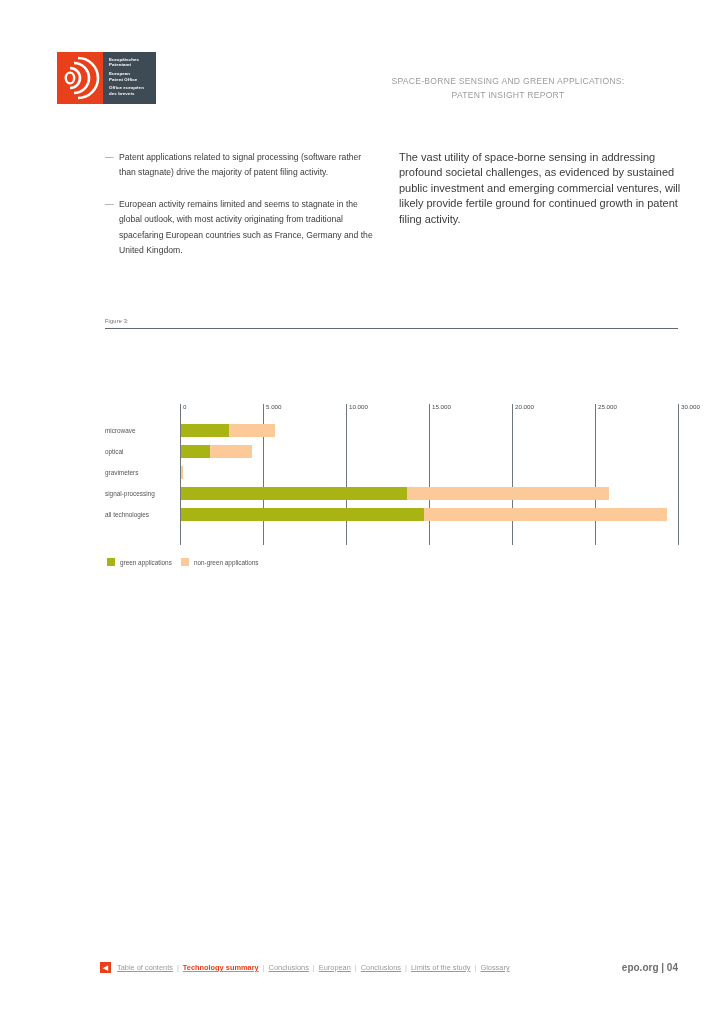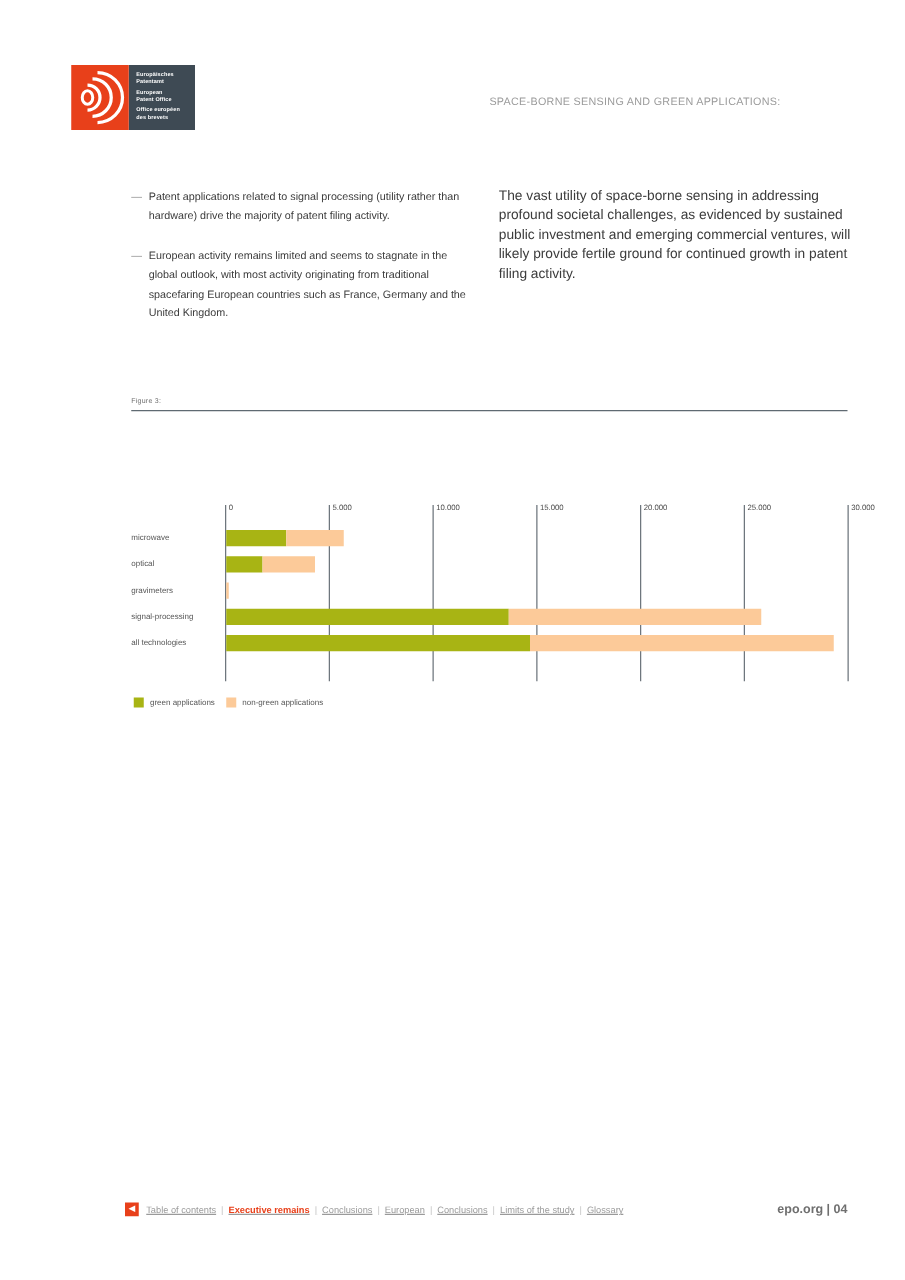--- a/index.html
+++ b/index.html
@@ -247,26 +247,27 @@
     <div class="logo-line">European</div>
     <div class="logo-line">Patent Office</div>
     <div class="logo-gap"></div>
     <div class="logo-line">Office européen</div>
     <div class="logo-line">des brevets</div>
   </div>
 </div>
 
 <div class="doc-header">
   <div>SPACE-BORNE SENSING AND GREEN APPLICATIONS:</div>
+  <div>PATENT INSIGHT REPORT</div>
 </div>
 
 <div class="col-left">
   <div class="bullet">
     <span class="dash">—</span>
-    <span>Patent applications related to signal processing (utility rather than hardware) drive the majority of patent filing activity.</span>
+    <span>Patent applications related to signal processing (software rather than stagnate) drive the majority of patent filing activity.</span>
   </div>
   <div class="bullet">
     <span class="dash">—</span>
     <span>European activity remains limited and seems to stagnate in the global outlook, with most activity originating from traditional spacefaring European countries such as France, Germany and the United Kingdom.</span>
   </div>
 </div>
 
 <div class="col-right">
   <div class="para">The vast utility of space-borne sensing in addressing profound societal challenges, as evidenced by sustained public investment and emerging commercial ventures, will likely provide fertile ground for continued growth in patent filing activity.</div>
 </div>
@@ -330,21 +331,21 @@
       <span class="swatch" style="background: rgb(252, 202, 153);"></span>
       <span>non-green applications</span>
     </div>
   </div>
 
 <div class="footer">
   <div class="back-btn">◀</div>
   <div class="crumbs" id="crumbs">
       <span class="crumb">Table of contents</span>
       <span class="sep">|</span>
-      <span class="crumb active">Executive remains</span>
+      <span class="crumb active">Technology summary</span>
       <span class="sep">|</span>
       <span class="crumb">Conclusions</span>
       <span class="sep">|</span>
       <span class="crumb">European</span>
       <span class="sep">|</span>
       <span class="crumb">Conclusions</span>
       <span class="sep">|</span>
       <span class="crumb">Limits of the study</span>
       <span class="sep">|</span>
       <span class="crumb">Glossary</span>

